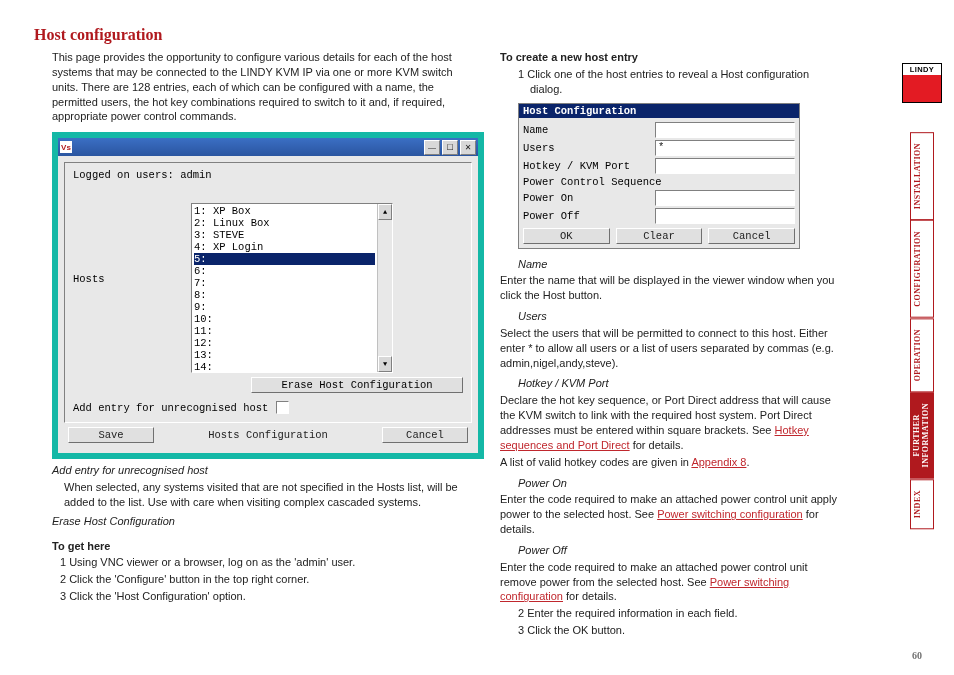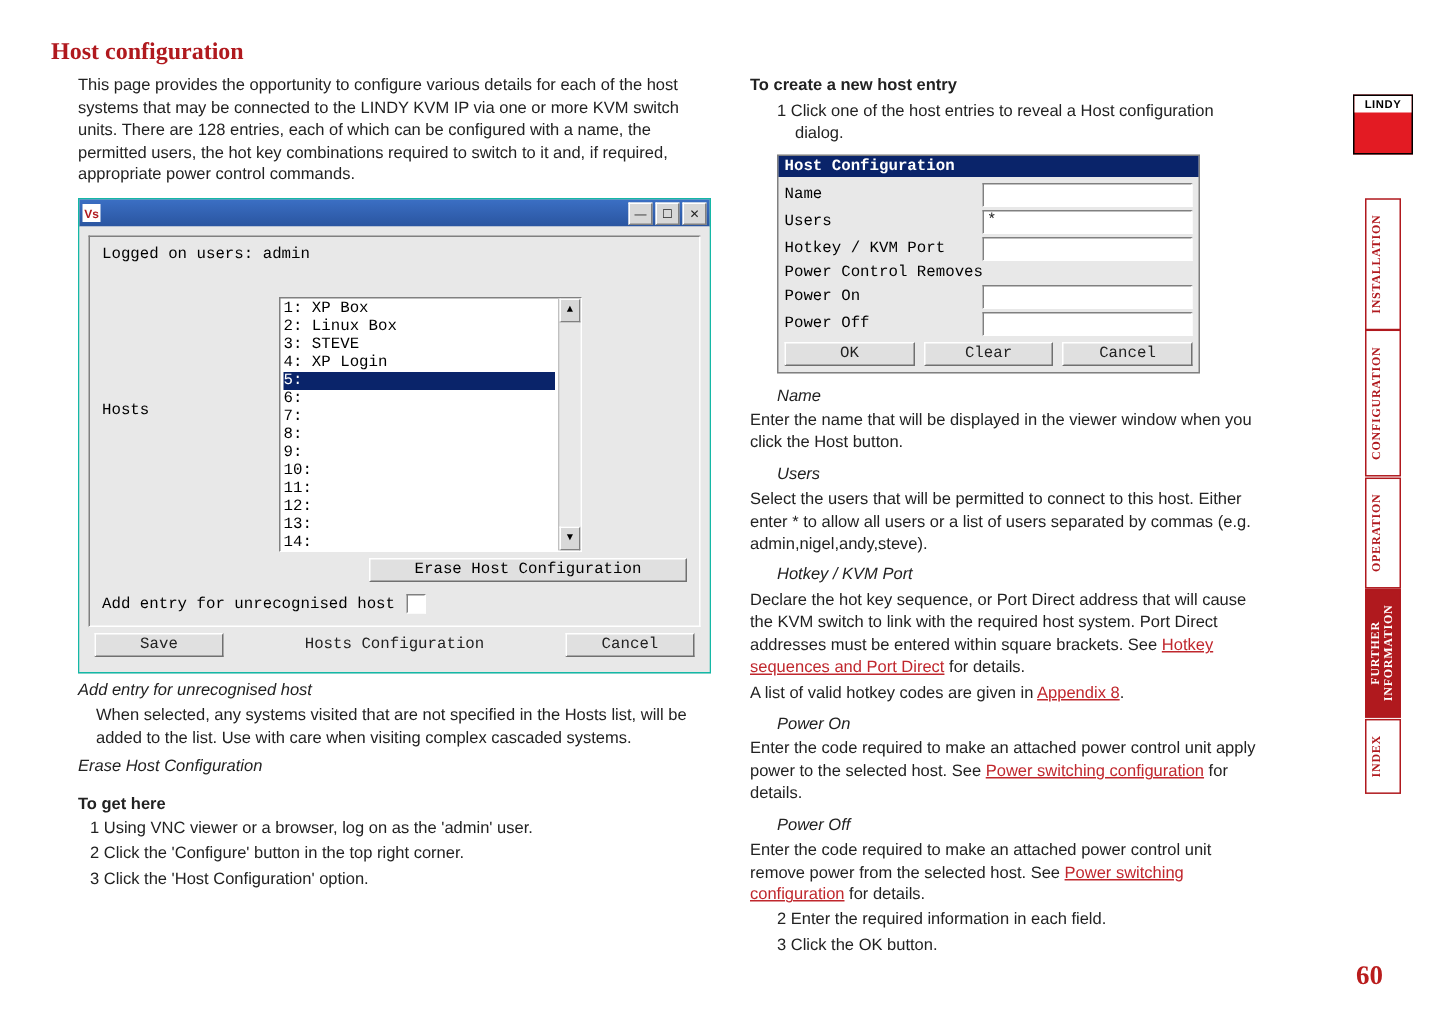--- a/index.html
+++ b/index.html
@@ -36,21 +36,21 @@
   .desc { margin-left: 30px; }
   .bold { font-weight: bold; }
   .step { margin-left: 26px; text-indent: -12px; padding-left: 12px; }
   .step2 { margin-left: 18px; text-indent: -12px; padding-left: 12px; }
   .link { color: #c0272d; text-decoration: underline; }
 
   
   .vnc-window {
     width: 420px;
     margin: 8px 0 4px 18px;
-    border: 1px solid #14b8a6;
+    border: 6px solid #14b8a6;
     background: #e0e0e0;
     font-family: "MS Sans Serif", Tahoma, sans-serif;
     font-size: 10.5px;
   }
   .vnc-titlebar {
     height: 18px;
     background: linear-gradient(#3b6fc4,#2a55a0);
     display: flex;
     align-items: center;
     justify-content: space-between;
@@ -143,21 +143,21 @@
     font-size:8px; letter-spacing:0.5px; text-align:center;
     font-family:Georgia,serif; font-weight:bold;
   }
   .tab.spacer-top { margin-top:26px; }
   .tab.active { background:#b0191e; color:#fff; }
   .tab.double { line-height:1.1; }
 
   
   .page-num {
     position:absolute; right:32px; bottom:14px;
-    font-family:Georgia,serif; font-size:18px; color:#b91c1c; font-weight:bold;
+    font-family:Georgia,serif; font-size:10px; color:#737373; font-weight:bold;
   }
 
   .subhead { font-weight:bold; margin-top:10px; margin-left:18px; }
   .field-title { font-style: italic; margin-top:6px; margin-left:18px;}
   .field-desc { }
 </style>
 </head>
 <body>
 
 <div class="page">
@@ -251,21 +251,21 @@
             </div>
           <div class="hc-row">
               <label>Users</label>
               <div class="hc-field">*</div>
             </div>
           <div class="hc-row">
               <label>Hotkey / KVM Port</label>
               <div class="hc-field"></div>
             </div>
           <div class="hc-row">
-              <label style="width:auto">Power Control Removes</label>
+              <label style="width:auto">Power Control Sequence</label>
             </div>
           <div class="hc-row">
               <label>Power On</label>
               <div class="hc-field"></div>
             </div>
           <div class="hc-row">
               <label>Power Off</label>
               <div class="hc-field"></div>
             </div>
           <div class="hc-btns">

